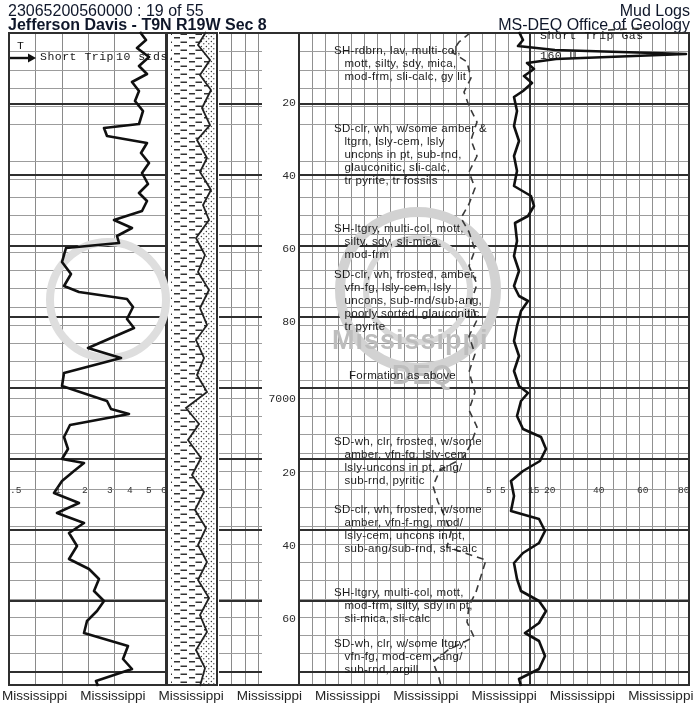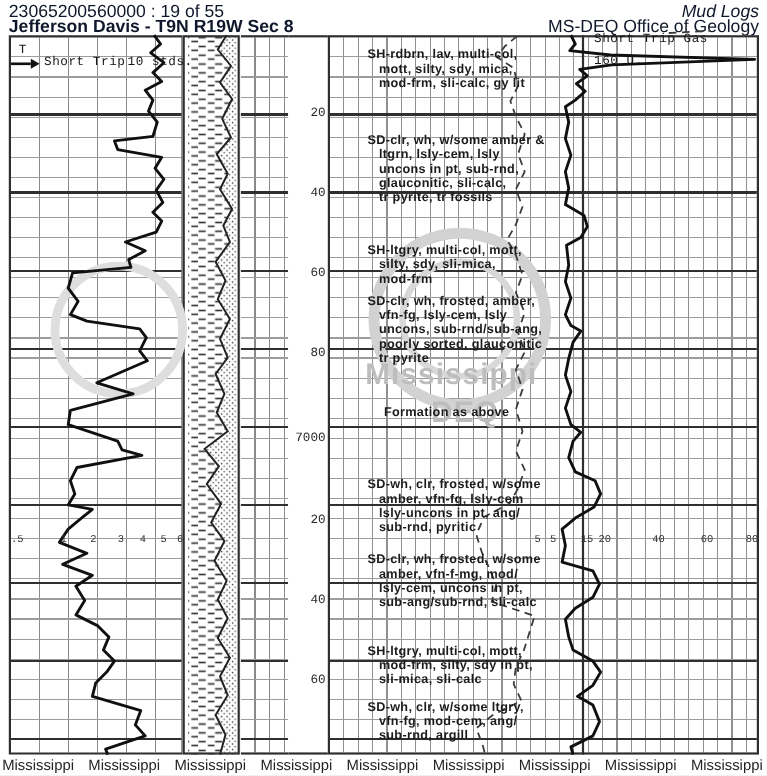--- a/index.html
+++ b/index.html
@@ -22,37 +22,37 @@
       repeating-linear-gradient(to bottom, transparent 0, transparent 17.25px, #9c9c9c 17.25px, #9c9c9c 18.25px),
       repeating-linear-gradient(to right, transparent 0, transparent 12.3px, #8a8a8a 12.3px, #8a8a8a 13.3px);}
   #label-lane{left:262px;width:36px;border-top:2px solid #2f2f2f;border-bottom:2px solid #2f2f2f;background:#fff;}
   #right-panel{left:298px;width:392px;border:2px solid #2f2f2f;
     background-image:
       repeating-linear-gradient(to bottom, transparent 0, transparent 69px, #2f2f2f 69px, #2f2f2f 71px),
       repeating-linear-gradient(to bottom, transparent 0, transparent 17.25px, #9c9c9c 17.25px, #9c9c9c 18.25px),
       repeating-linear-gradient(to right, transparent 0, transparent 12.07px, #909090 12.07px, #909090 13.07px);}
   #heavy-vline{left:529px;top:32px;width:2px;height:654px;background:#2f2f2f;}
   
-  .descr{font-size:11.5px;line-height:13px;color:#1b1b1b;white-space:pre;letter-spacing:.3px;z-index:6;font-weight:bold;}
+  .descr{font-size:11.5px;line-height:13px;color:#1b1b1b;white-space:pre;letter-spacing:.3px;z-index:6;}
   .depth-label{font-size:11.5px;color:#2c2c2c;width:34px;text-align:right;z-index:6;}
   .scale-num{font-size:9.5px;color:#333;z-index:6;}
   .anno{font-size:11.5px;color:#161616;white-space:nowrap;z-index:6;letter-spacing:.5px;}
   .wm-big{font-size:27px;font-weight:bold;color:#bdbdbd;z-index:3;letter-spacing:1px;}
   .footer-row{position:absolute;left:2px;right:0;bottom:2px;display:flex;gap:13px;overflow:hidden;z-index:7;}
   .footer-word{font-size:13.5px;color:#242424;white-space:nowrap;flex:0 0 auto;}
   svg.overlay{position:absolute;left:0;top:0;z-index:5;pointer-events:none;}
   .wm-circle{z-index:2;}
 </style>
 </head>
 <body>
 
 <div class="page">
 
   <div class="abs hdr" style="left:8px;top:2px;">23065200560000 : 19 of 55</div>
-  <div class="abs hdr" style="right:7px;top:2px;font-style:italic;">Mud Logs</div>
+  <div class="abs hdr" style="right:7px;top:2px;">Mud Logs</div>
   <div class="abs hdr" style="left:8px;top:16px;font-weight:bold;">Jefferson Davis - T9N R19W Sec 8</div>
   <div class="abs hdr" style="right:7px;top:16px;text-align:right;">MS-DEQ Office of Geology</div>
 
   <div class="panel" id="left-panel"></div>
   <div class="panel" id="litho-panel"></div>
   <div class="panel" id="mid-panel"></div>
   <div class="panel" id="label-lane"></div>
   <div class="panel" id="right-panel"></div>
   <div class="abs" id="heavy-vline"></div>
 

